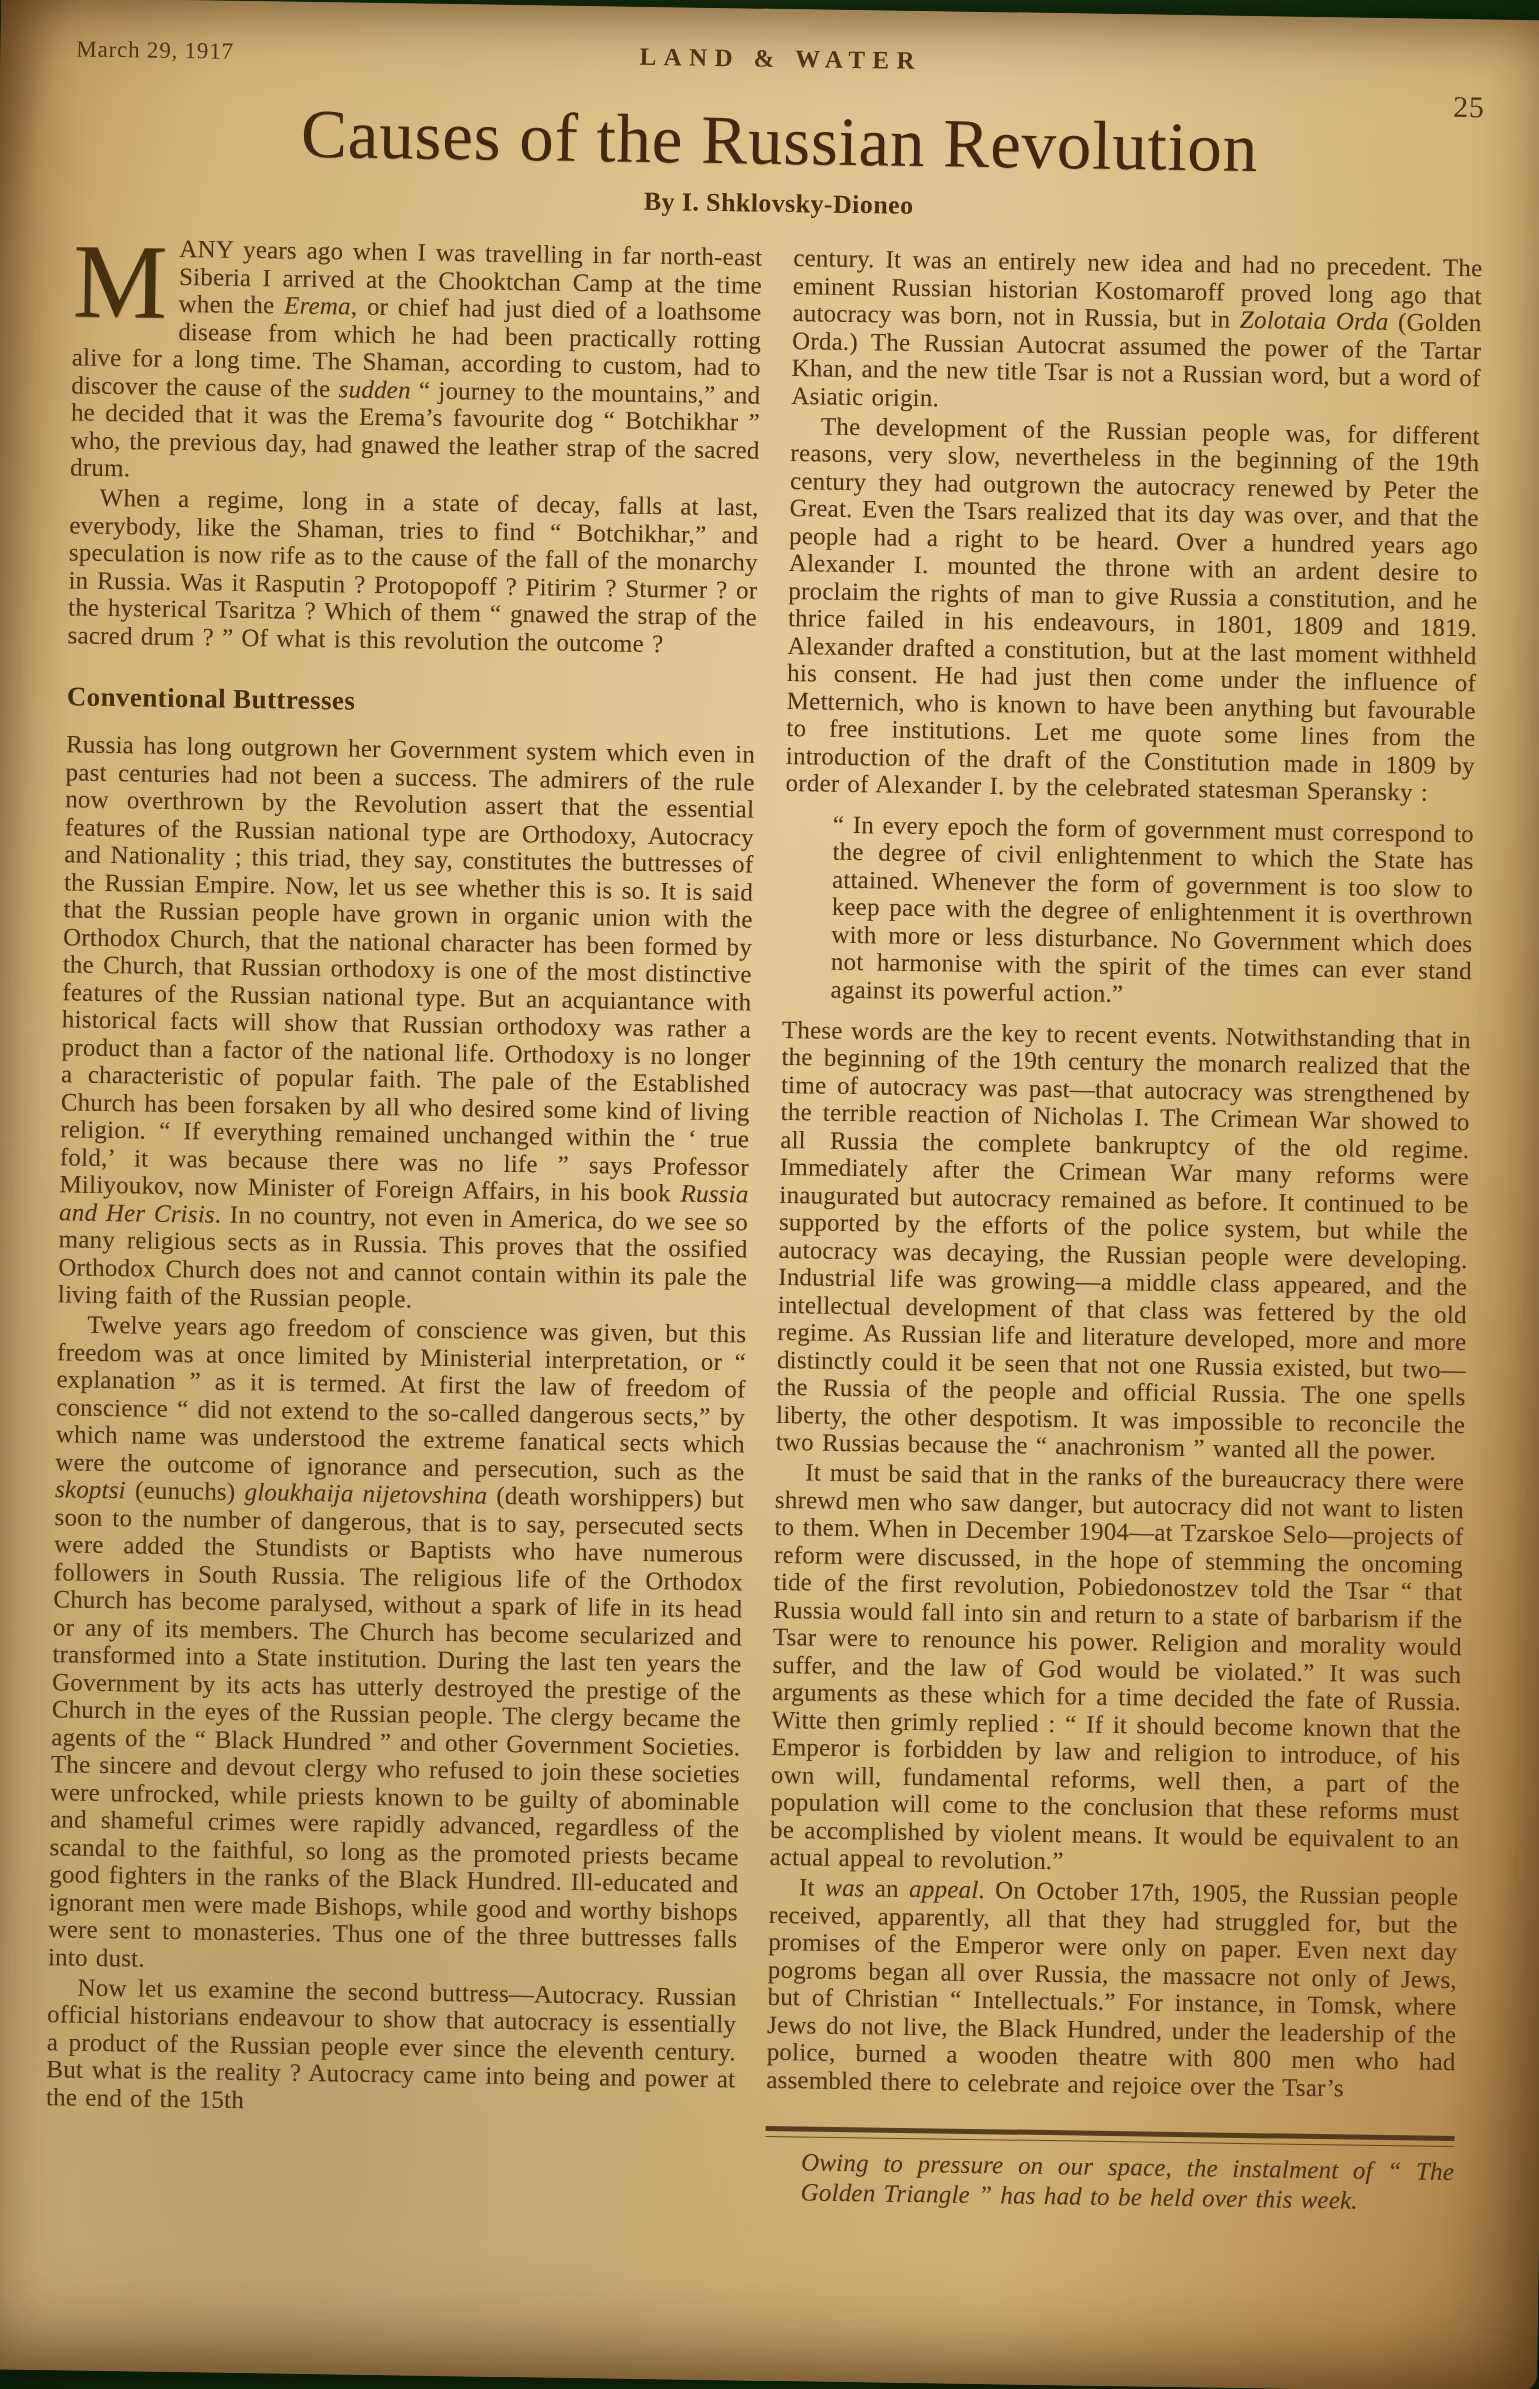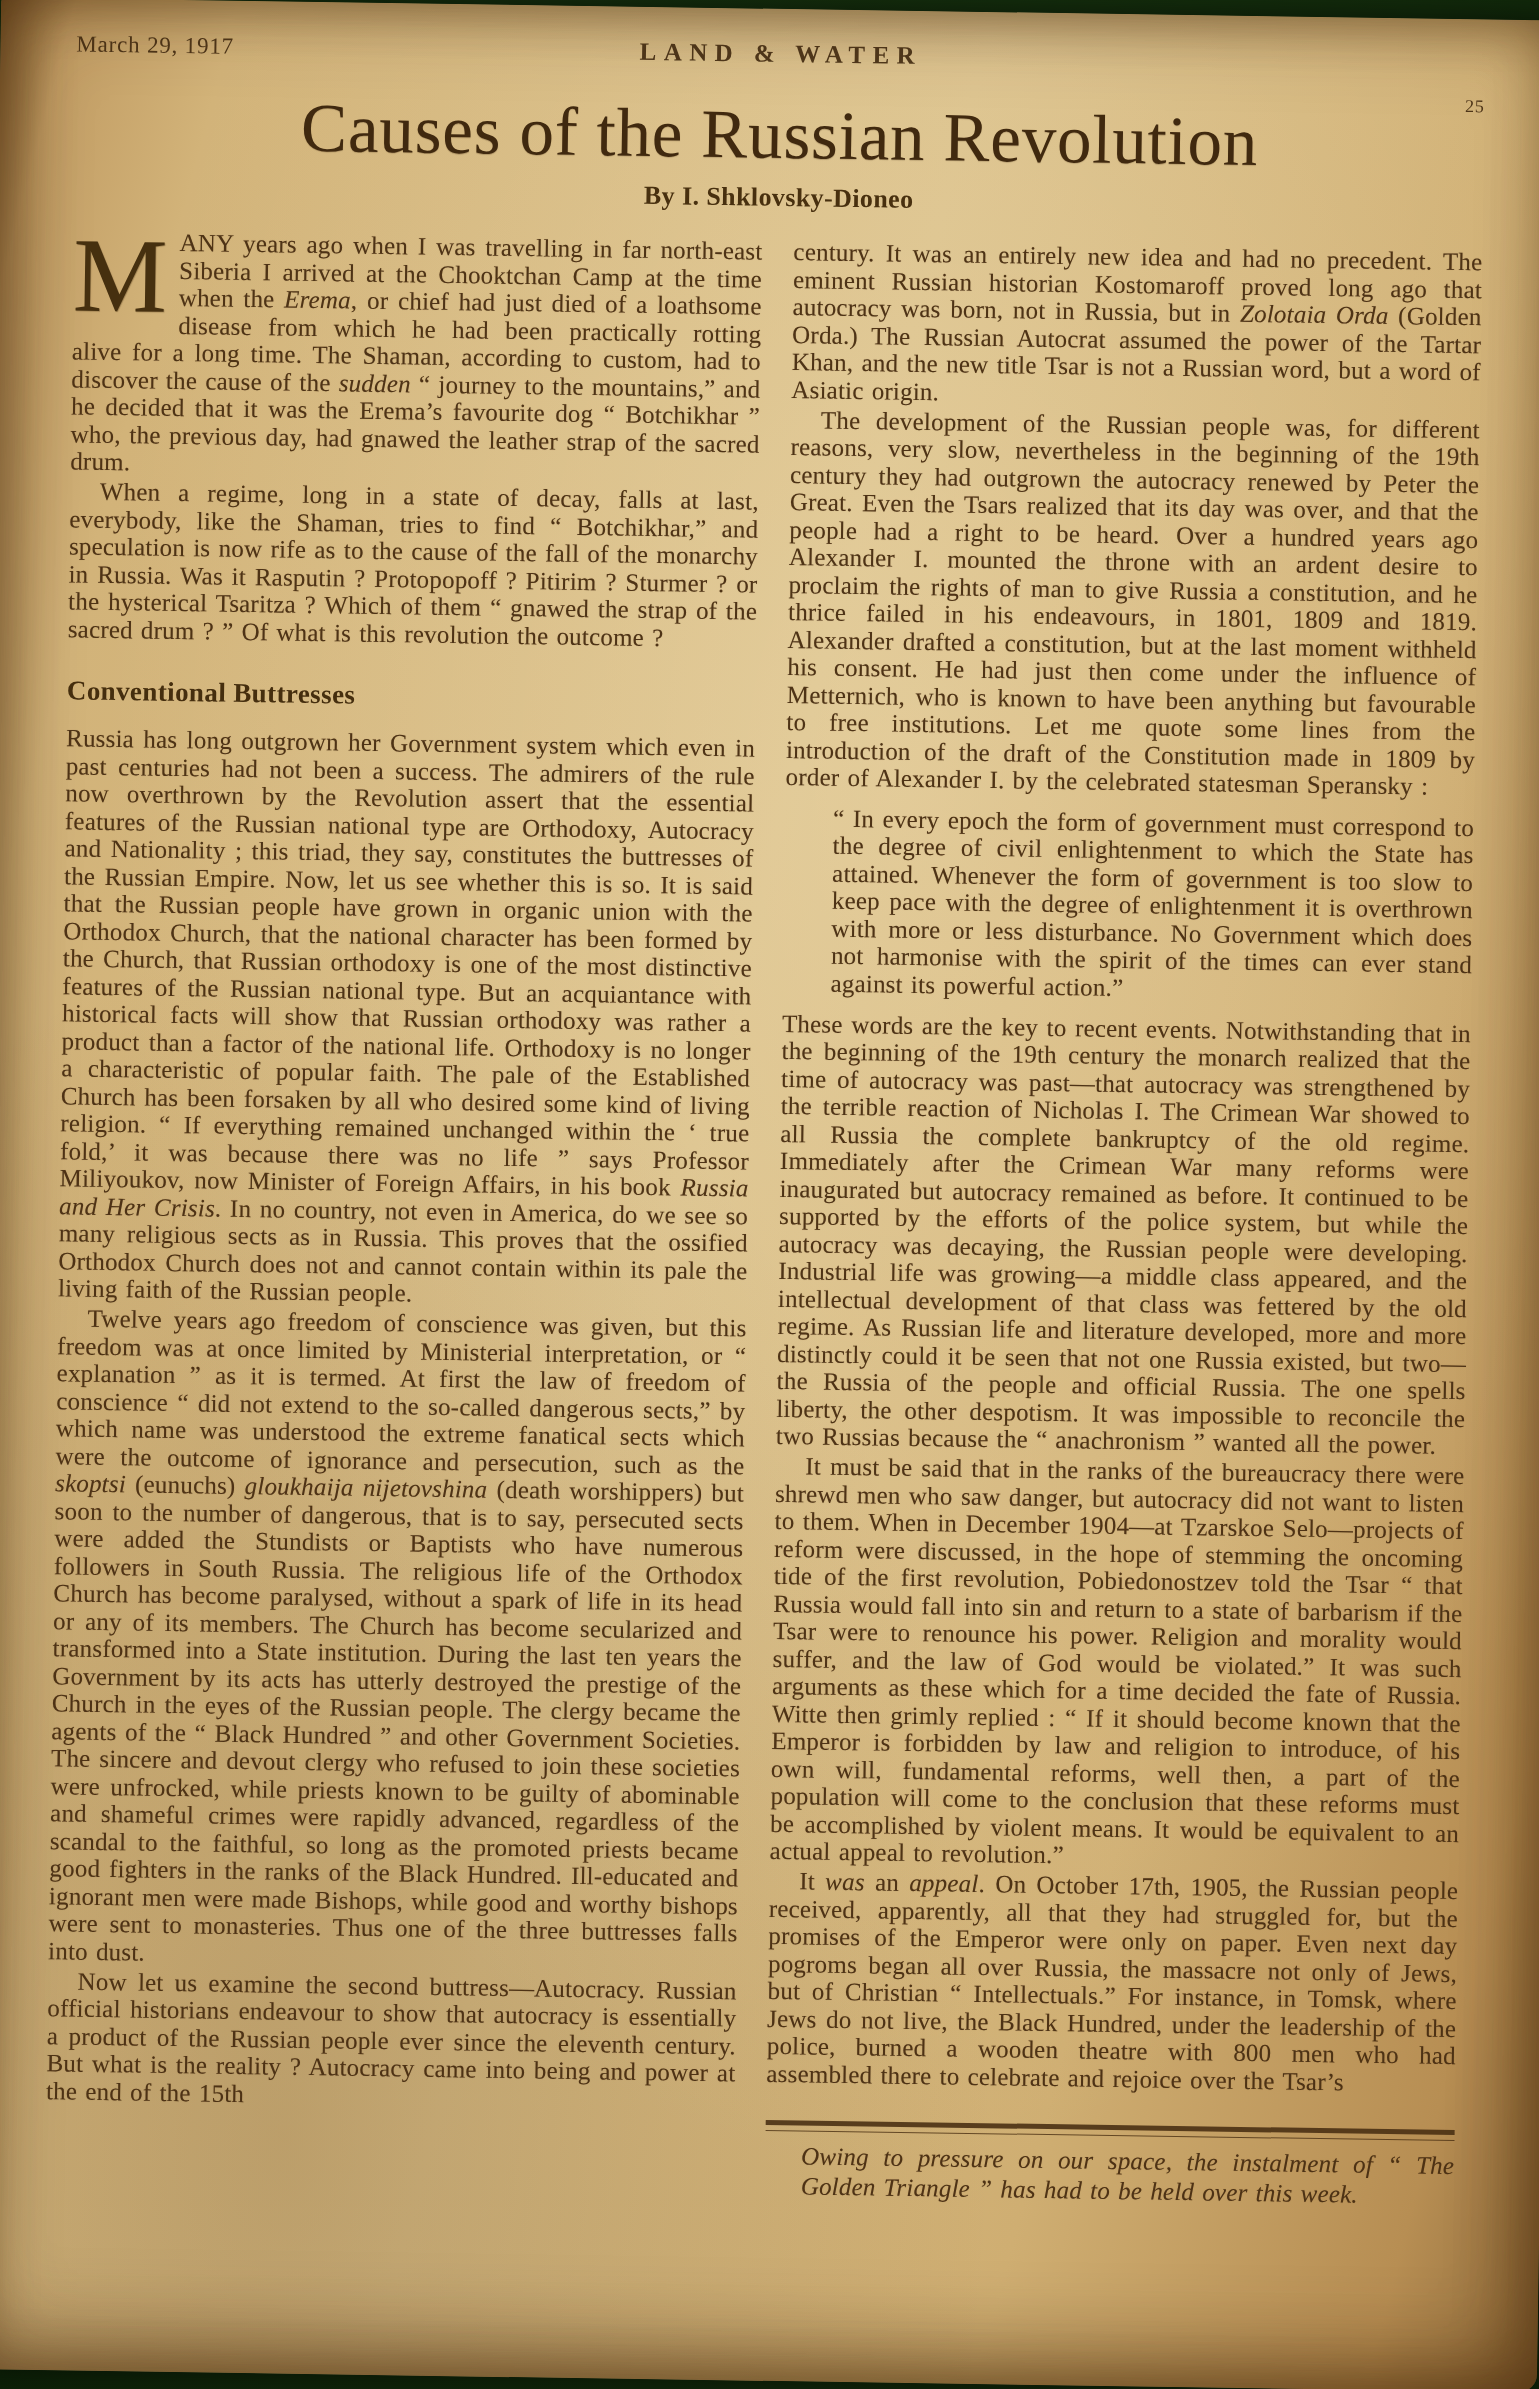--- a/index.html
+++ b/index.html
@@ -38,21 +38,21 @@
   
   .running-head{
     display:grid;
     grid-template-columns:1fr auto 1fr;
     align-items:baseline;
     font-size:23px;
     color:rgba(66,42,16,.92);
   }
   .rh-date{justify-self:start;letter-spacing:0.8px;}
   .rh-journal{justify-self:center;font-weight:bold;letter-spacing:7.4px;font-size:25px;}
-  .rh-folio{justify-self:end;transform:translateY(40px);font-size:18px;letter-spacing:0.8px;text-align:center;}
+  .rh-folio{justify-self:end;transform:translateY(40px);font-size:30px;letter-spacing:0.8px;text-align:center;}
   
   .article-title{
     margin:28px 0 5px;
     text-align:center;
     font-size:69px;
     font-weight:normal;
     letter-spacing:0.8px;
     color:#40290f;
     text-shadow:0 0.8px 0.8px rgba(60,35,10,.25);
   }

